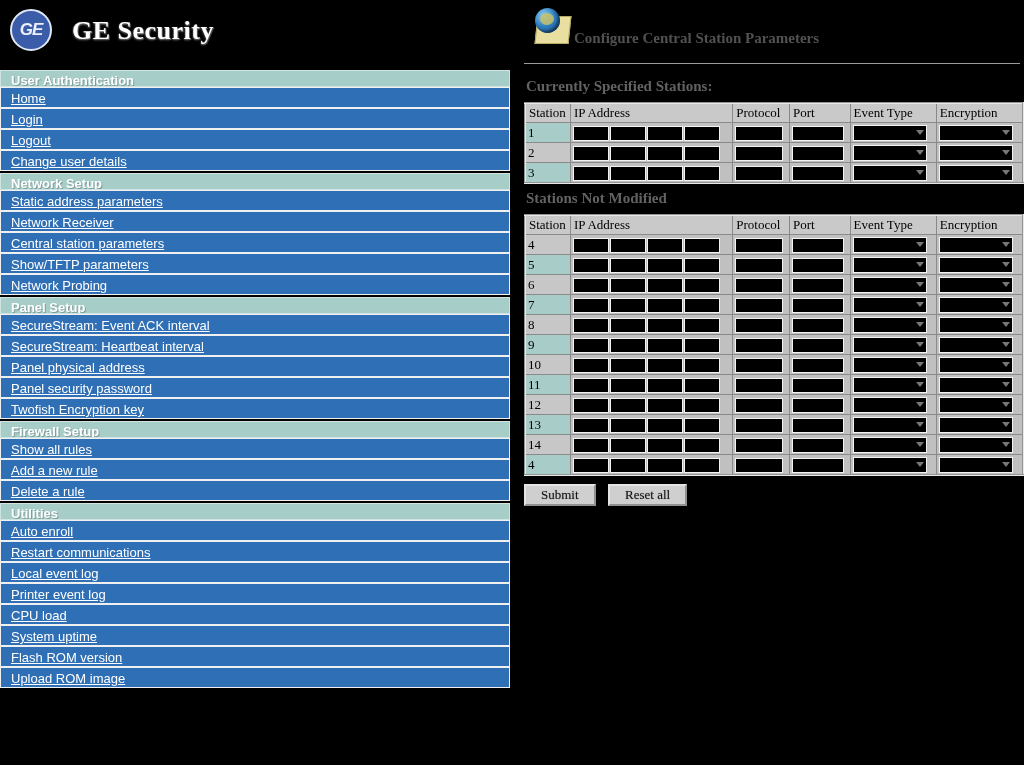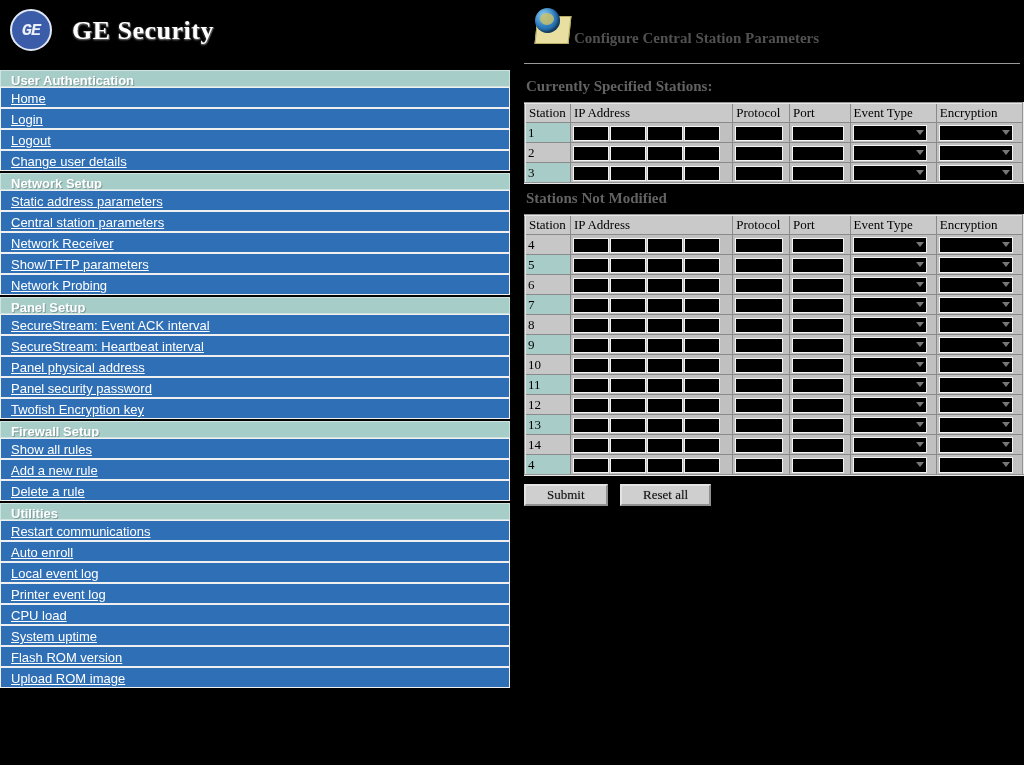--- a/index.html
+++ b/index.html
@@ -13,21 +13,21 @@
 
   .brand-bar{position:absolute;left:0;top:0;width:512px;height:68px;}
   .ge-logo{position:absolute;left:8px;top:7px;width:46px;height:46px;}
   .ge-logo .ring{
     position:absolute;left:2px;top:2px;width:42px;height:42px;border-radius:50%;
     background:#3b5ca8;border:2px solid #dfe6f5;box-sizing:border-box;
   }
   .ge-logo .ge-text{
     position:absolute;left:0;top:0;width:46px;height:46px;
     display:flex;align-items:center;justify-content:center;
-    font-family:Liberation Mono, monospace;font-style:italic;font-weight:bold;
+    font-family:Liberation Sans, sans-serif;font-style:italic;font-weight:bold;
     font-size:17px;color:#ecf0fa;letter-spacing:-1px;
   }
   .brand-title{
     position:absolute;left:72px;top:16px;
     font-family:"Liberation Serif",serif;
     font-size:26px;font-weight:bold;color:#ffffff;
     letter-spacing:0.5px;
     text-shadow:1px 1px 0 #555, -1px 0px 0 #222, 0 1px 2px #888;
   }
 
@@ -131,21 +131,21 @@
   td.ipcell{width:168px;}
   td.pcell{width:52px;}
   td.ptcell{width:56px;}
   td.evcell{width:82px;}
   td.encell{width:82px;}
 
   .btn-row{margin-top:8px;}
   .btn{
     display:inline-block;background:#cfcfcf;color:#111;
     font-family:"Liberation Serif",serif;font-size:13px;
-    border:2px outset #e4e4e4;padding:1px 21px;margin-right:8px;
+    border:2px outset #e4e4e4;padding:1px 15px;margin-right:8px;
     text-shadow:0 0 1px #888;
   }
 </style>
 </head>
 <body>
 
 <div id="page">
 
   <div class="brand-bar">
     <div class="ge-logo">
@@ -167,40 +167,40 @@
 
   <div class="sidebar" id="sidebar">
       <div class="nav-head">User Authentication</div>
       <div class="nav-item"><span>Home</span></div>
       <div class="nav-item"><span>Login</span></div>
       <div class="nav-item"><span>Logout</span></div>
       <div class="nav-item"><span>Change user details</span></div>
       <div class="nav-gap"></div>
       <div class="nav-head">Network Setup</div>
       <div class="nav-item"><span>Static address parameters</span></div>
+      <div class="nav-item"><span>Network Receiver</span></div>
       <div class="nav-item"><span>Central station parameters</span></div>
-      <div class="nav-item"><span>Network Receiver</span></div>
       <div class="nav-item"><span>Show/TFTP parameters</span></div>
       <div class="nav-item"><span>Network Probing</span></div>
       <div class="nav-gap"></div>
       <div class="nav-head">Panel Setup</div>
       <div class="nav-item"><span>SecureStream: Event ACK interval</span></div>
       <div class="nav-item"><span>SecureStream: Heartbeat interval</span></div>
       <div class="nav-item"><span>Panel physical address</span></div>
       <div class="nav-item"><span>Panel security password</span></div>
       <div class="nav-item"><span>Twofish Encryption key</span></div>
       <div class="nav-gap"></div>
       <div class="nav-head">Firewall Setup</div>
       <div class="nav-item"><span>Show all rules</span></div>
       <div class="nav-item"><span>Add a new rule</span></div>
       <div class="nav-item"><span>Delete a rule</span></div>
       <div class="nav-gap"></div>
       <div class="nav-head">Utilities</div>
+      <div class="nav-item"><span>Auto enroll</span></div>
       <div class="nav-item"><span>Restart communications</span></div>
-      <div class="nav-item"><span>Auto enroll</span></div>
       <div class="nav-item"><span>Local event log</span></div>
       <div class="nav-item"><span>Printer event log</span></div>
       <div class="nav-item"><span>CPU load</span></div>
       <div class="nav-item"><span>System uptime</span></div>
       <div class="nav-item"><span>Flash ROM version</span></div>
       <div class="nav-item"><span>Upload ROM image</span></div>
     </div>
 
   <div class="content">
 

